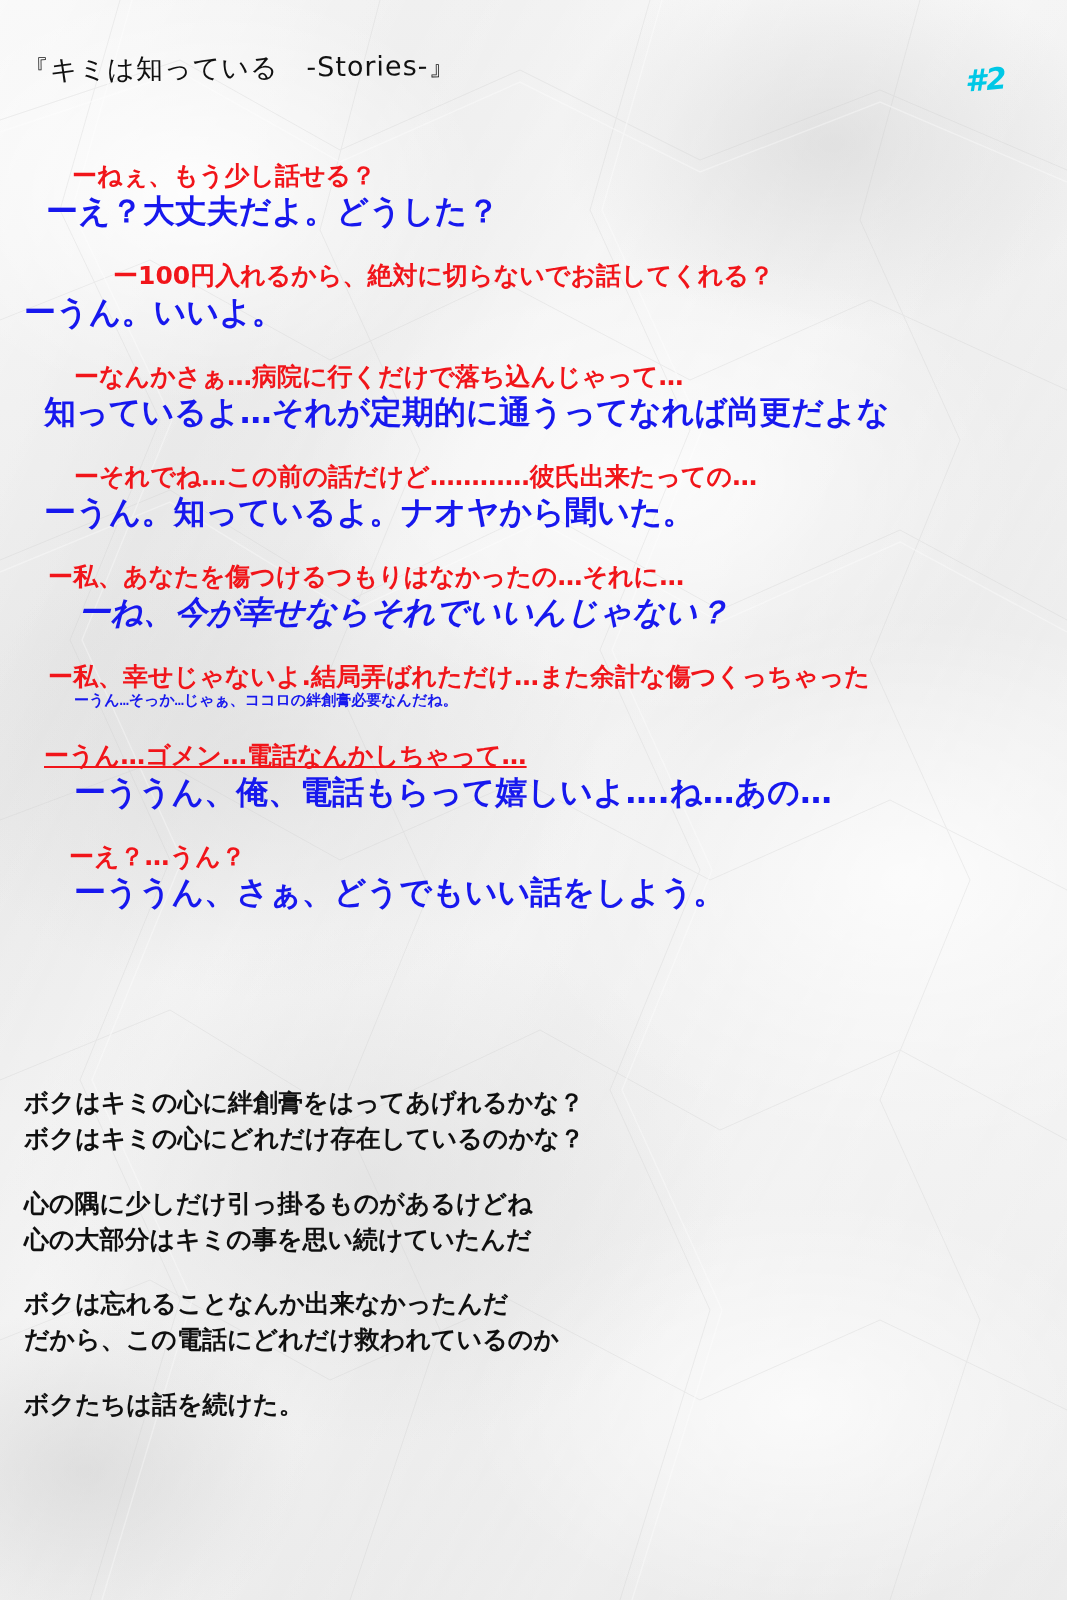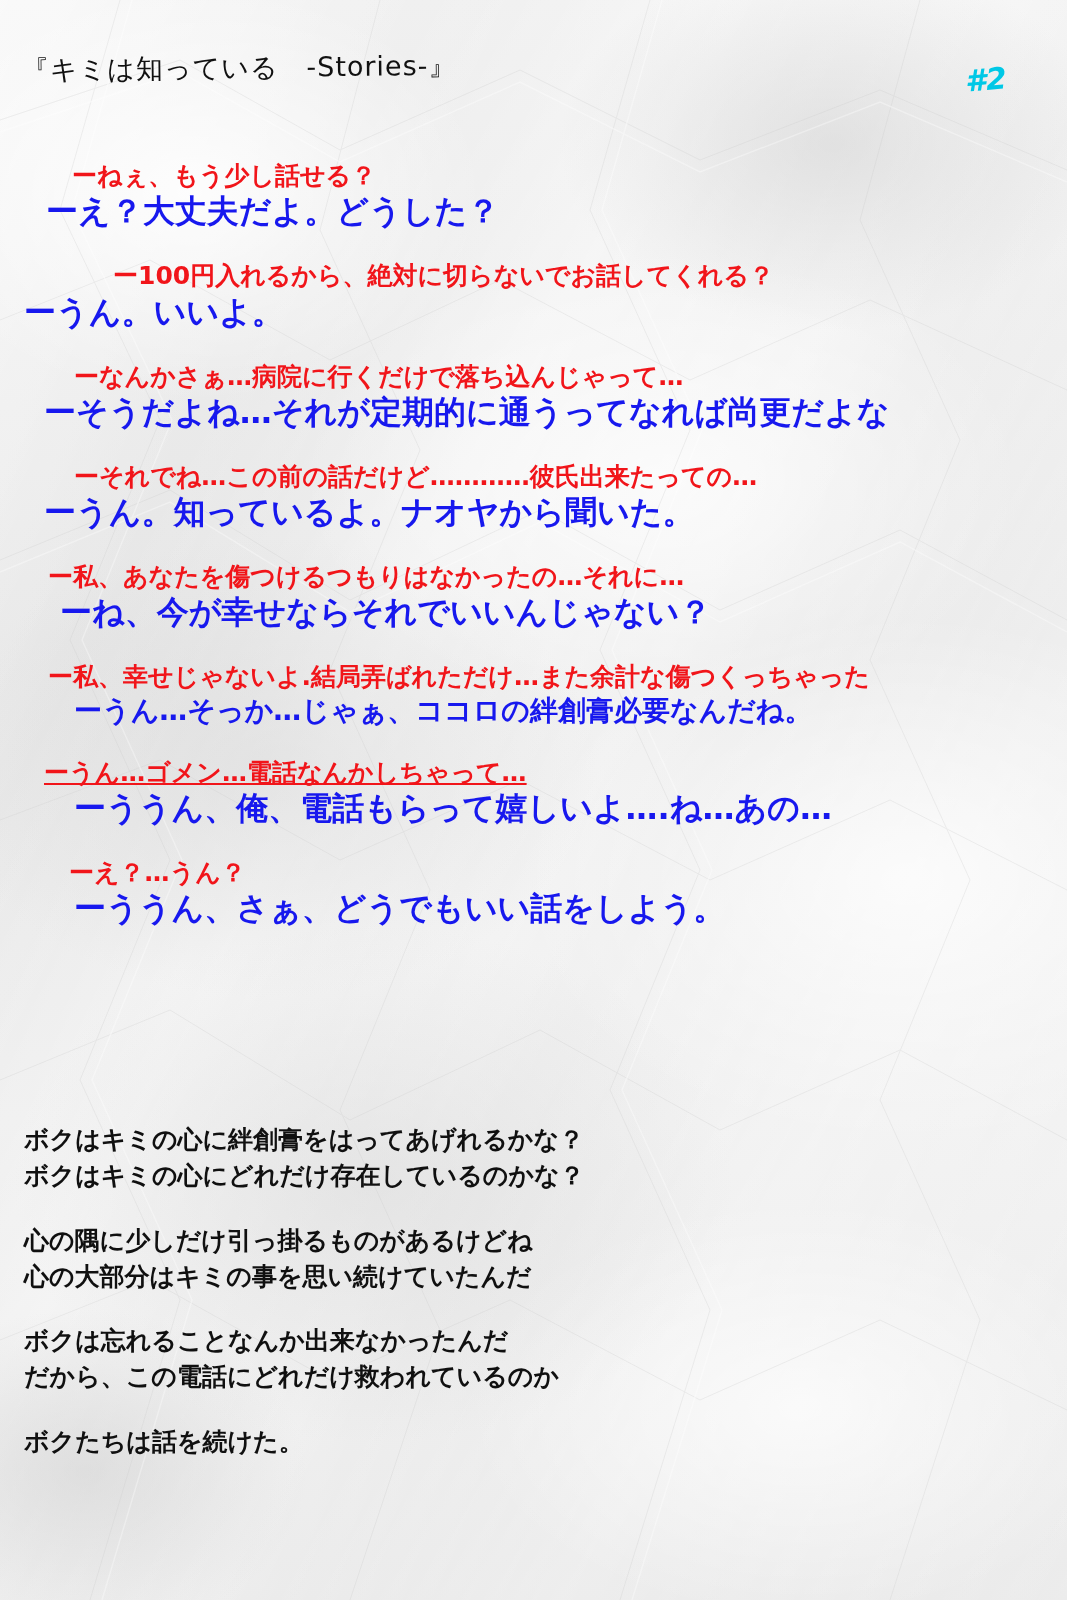--- a/index.html
+++ b/index.html
@@ -86,28 +86,29 @@
     color: #f1151a;
     font-size: 25px;
     font-weight: 600;
   }
   .line.blue {
     color: #1718ee;
     font-size: 32px;
     font-weight: 600;
   }
   .line.small {
-    font-size: 28px;
+    font-size: 15px;
+    font-family: Liberation Mono, monospace;
   }
 
   
   .monologue {
     position: absolute;
     left: 24px;
-    top: 1122px;
+    top: 1085px;
     width: 1010px;
     color: #101010;
   }
   .mono-block {
     margin-bottom: 28px;
   }
   .mono-line {
     font-size: 25px;
     line-height: 1.45;
     white-space: nowrap;
@@ -149,29 +150,29 @@
       <div class="exchange">
         <div class="line red" style="margin-left: 72px;">ーねぇ、もう少し話せる？</div>
         <div class="line blue" style="margin-left: 46px;">ーえ？大丈夫だよ。どうした？</div>
       </div>
       <div class="exchange">
         <div class="line red" style="margin-left: 113px;">ー100円入れるから、絶対に切らないでお話してくれる？</div>
         <div class="line blue" style="margin-left: 24px;">ーうん。いいよ。</div>
       </div>
       <div class="exchange">
         <div class="line red" style="margin-left: 74px;">ーなんかさぁ…病院に行くだけで落ち込んじゃって…</div>
-        <div class="line blue" style="margin-left: 44px;">ーそうだよね…それが定期的に通うってなれば尚更だよな</div>
+        <div class="line blue" style="margin-left: 44px;">知っているよ…それが定期的に通うってなれば尚更だよな</div>
       </div>
       <div class="exchange">
         <div class="line red" style="margin-left: 74px;">ーそれでね…この前の話だけど…………彼氏出来たっての…</div>
         <div class="line blue" style="margin-left: 44px;">ーうん。知っているよ。ナオヤから聞いた。</div>
       </div>
       <div class="exchange">
         <div class="line red" style="margin-left: 48px;">ー私、あなたを傷つけるつもりはなかったの…それに…</div>
-        <div class="line blue" style="margin-left: 60px;">ーね、今が幸せならそれでいいんじゃない？</div>
+        <div class="line blue" style="margin-left: 78px; font-style: italic;">ーね、今が幸せならそれでいいんじゃない？</div>
       </div>
       <div class="exchange">
         <div class="line red" style="margin-left: 48px;">ー私、幸せじゃないよ.結局弄ばれただけ…また余計な傷つくっちゃった</div>
         <div class="line blue small" style="margin-left: 74px;">ーうん…そっか…じゃぁ、ココロの絆創膏必要なんだね。</div>
       </div>
       <div class="exchange">
         <div class="line red" style="margin-left: 44px; text-decoration: underline;">ーうん…ゴメン…電話なんかしちゃって…</div>
         <div class="line blue" style="margin-left: 74px;">ーううん、俺、電話もらって嬉しいよ….ね…あの…</div>
       </div>
       <div class="exchange">

